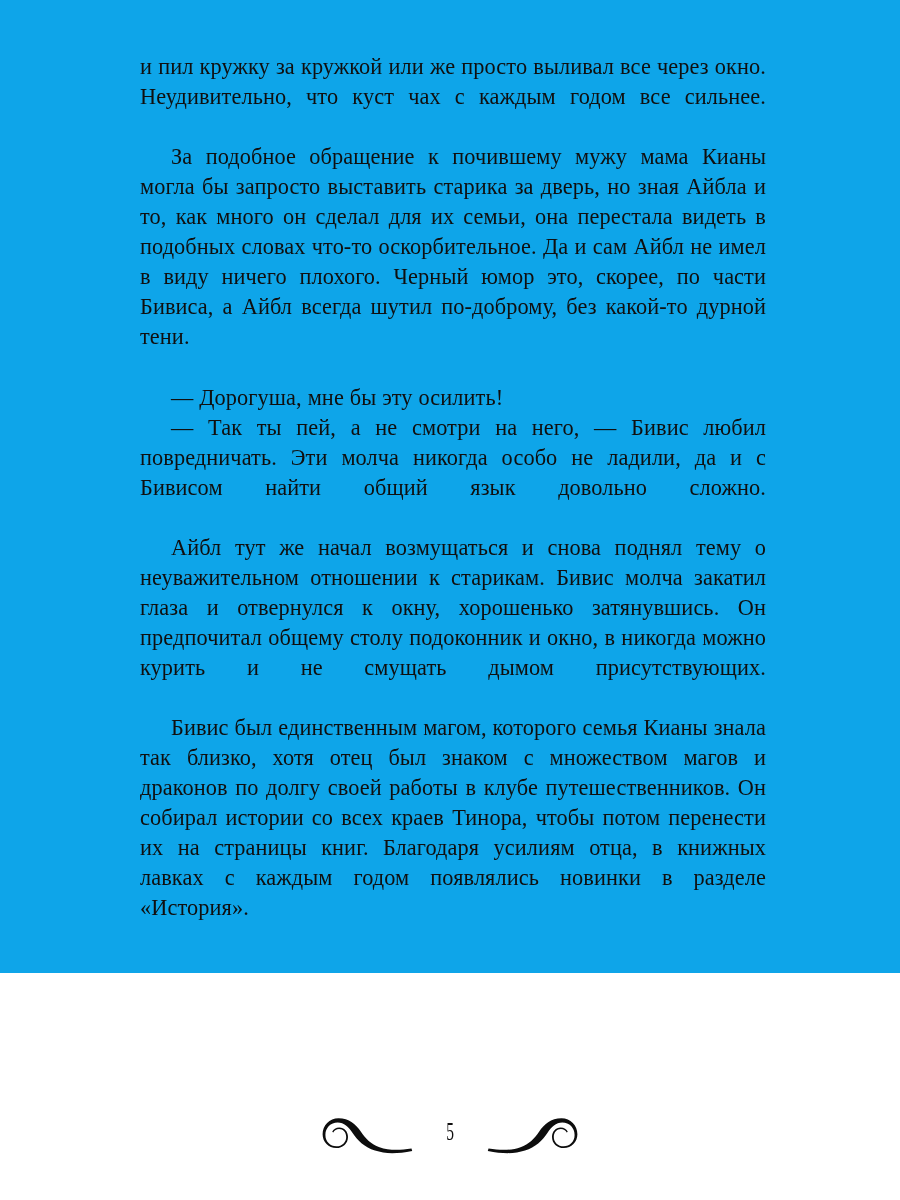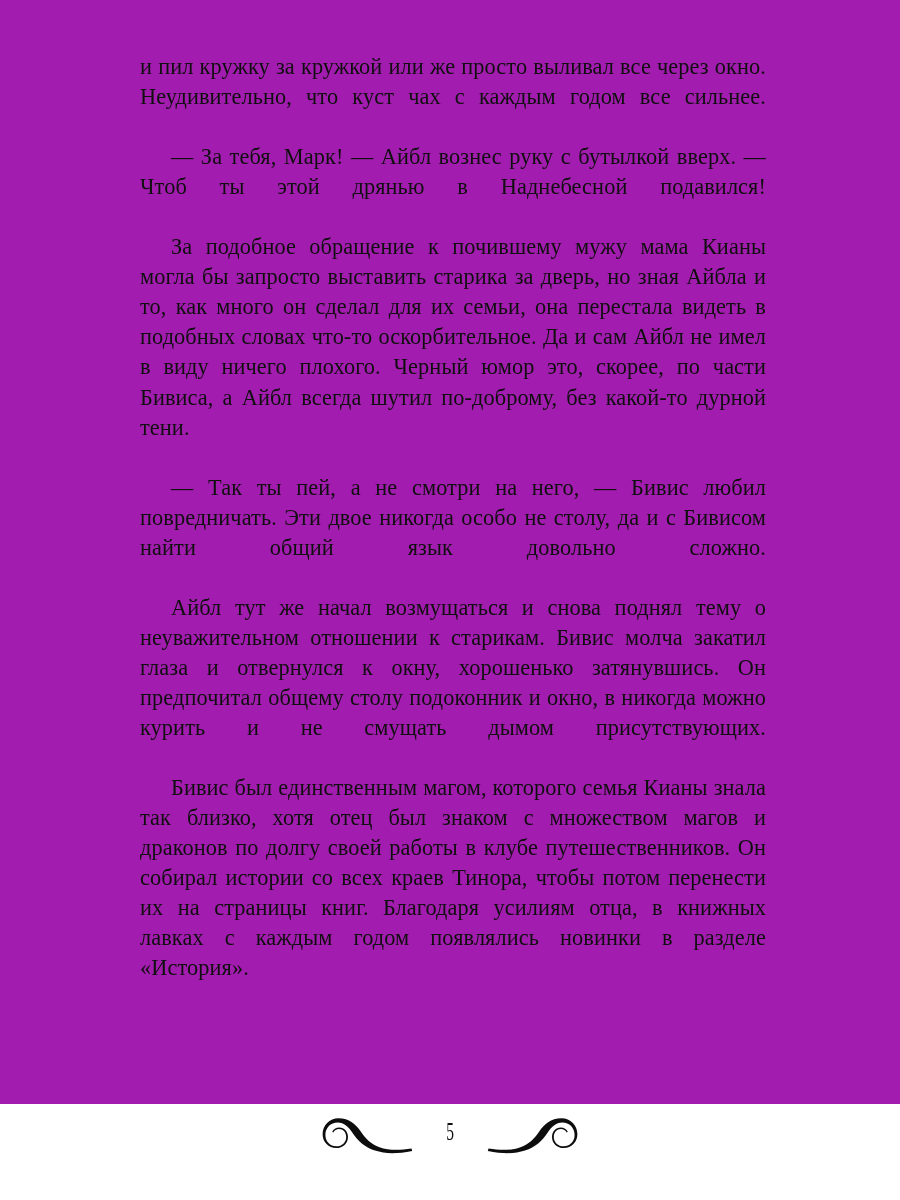--- a/index.html
+++ b/index.html
@@ -13,22 +13,22 @@
     height: 1200px;
     overflow: hidden;
     font-family: "Liberation Serif", "DejaVu Serif", serif;
     color: #100f0f;
     -webkit-font-smoothing: antialiased;
   }
 
   .page {
     position: relative;
     width: 900px;
-    height: 1104px;
-    background: #a21caf;
+    height: 973px;
+    background: #0ea5e9;
     box-sizing: border-box;
   }
 
   
   .text-block {
     position: absolute;
     left: 140px;
     top: 52px;
     width: 626px;
   }
@@ -93,23 +93,23 @@
     top: -3px;
   }
 </style>
 </head>
 <body>
 
 <div class="page">
 
   <div class="text-block">
     <p class="para first">и пил кружку за кружкой или же просто выливал все через окно. Неудивительно, что куст чах с каждым годом все сильнее.</p>
-    <p class="para indent">— За тебя, Марк! — Айбл вознес руку с бутылкой вверх. — Чтоб ты этой дрянью в Наднебесной подавился!</p>
     <p class="para indent">За подобное обращение к почившему мужу мама Кианы могла бы запросто выставить старика за дверь, но зная Айбла и то, как много он сделал для их семьи, она перестала видеть в подобных словах что-то оскорбительное. Да и сам Айбл не имел в виду ничего плохого. Черный юмор это, скорее, по части Бивиса, а Айбл всегда шутил по-доброму, без какой-то дурной тени.</p>
-    <p class="para indent">— Так ты пей, а не смотри на него, — Бивис любил повредничать. Эти двое никогда особо не столу, да и с Бивисом найти общий язык довольно сложно.</p>
+    <p class="para indent noexpand">— Дорогуша, мне бы эту осилить!</p>
+    <p class="para indent">— Так ты пей, а не смотри на него, — Бивис любил повредничать. Эти молча никогда особо не ладили, да и с Бивисом найти общий язык довольно сложно.</p>
     <p class="para indent">Айбл тут же начал возмущаться и снова поднял тему о неуважительном отношении к старикам. Бивис молча закатил глаза и отвернулся к окну, хорошенько затянувшись. Он предпочитал общему столу подоконник и окно, в никогда можно курить и не смущать дымом присутствующих.</p>
     <p class="para indent">Бивис был единственным магом, которого семья Кианы знала так близко, хотя отец был знаком с множеством магов и драконов по долгу своей работы в клубе путешественников. Он собирал истории со всех краев Тинора, чтобы потом перенести их на страницы книг. Благодаря усилиям отца, в книжных лавках с каждым годом появлялись новинки в разделе «История».</p>
 
   </div>
 
   <div class="footer">
 
     <svg class="flourish left" viewBox="0 0 100 40" aria-hidden="true">
       <path fill="#0d0d0d" d="
         M 22.5 4.2

